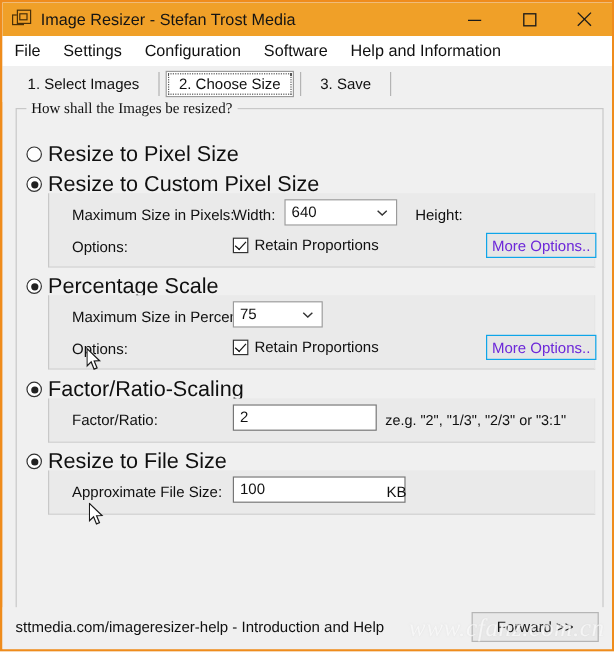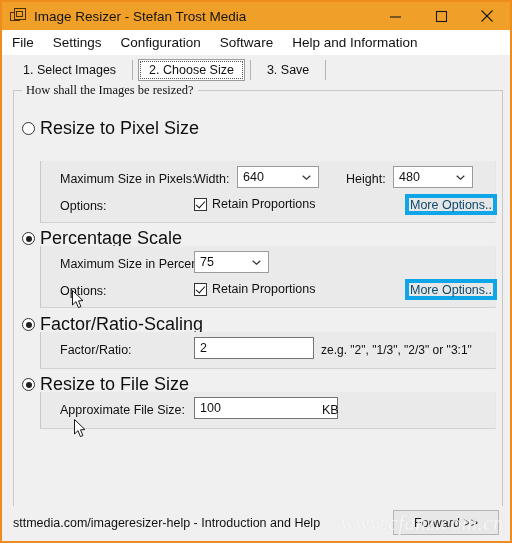--- a/index.html
+++ b/index.html
@@ -263,27 +263,27 @@
     width: 4px; height: 8px;
     border: solid #111;
     border-width: 0 1.6px 1.6px 0;
     transform: rotate(42deg);
   }
 
   
   .btn {
     position: absolute;
     background: #e6e6e6;
-    border: 4px solid #0ea5e9;
+    border: 1px solid #0ea5e9;
     box-sizing: border-box;
     display: flex;
     align-items: center;
     justify-content: center;
     font-size: 12.5px;
-    color: #0c4a6e;
+    color: #6d28d9;
     white-space: nowrap;
   }
 
   
   .hint {
     position: absolute;
     font-size: 12px;
     color: #101010;
     white-space: nowrap;
   }
@@ -398,41 +398,37 @@
   </div>
 
   <div class="groupbox">
     <div class="gb-legend">How shall the Images be resized?</div>
 
     <div class="radio-row" style="top:27px;">
       <span class="radio"></span>
       <span>Resize to Pixel Size</span>
     </div>
 
+    <div class="radio-row" style="top:52px;">
+      <span class="radio on"></span>
+      <span>Resize to Custom Pixel Size</span>
+    </div>
 
     <div class="subpanel" style="left:26px; top:70px; width:456px; height:62px;">
       <div class="field-label" style="left:19px; top:11px;">Maximum Size in Pixels:</div>
       <div class="field-label" style="left:153px; top:11px;">Width:</div>
-      <div class="combo" style="left:196px; top:5px; width:82px;">
+      <div class="combo" style="left:196px; top:5px; width:94px;">
         <span>640</span>
         <span class="chev">
           <svg width="9" height="5" viewBox="0 0 9 5">
               <polyline points="0.7,0.7 4.5,4.2 8.3,0.7" fill="none" stroke="#333" stroke-width="1.2"></polyline>
             </svg>
         </span>
       </div>
       <div class="field-label" style="left:305px; top:11px;">Height:</div>
-      <div class="combo" style="left:352px; top:5px; width:80px;">
-        <span>480</span>
-        <span class="chev">
-          <svg width="9" height="5" viewBox="0 0 9 5">
-              <polyline points="0.7,0.7 4.5,4.2 8.3,0.7" fill="none" stroke="#333" stroke-width="1.2"></polyline>
-            </svg>
-        </span>
-      </div>
 
       <div class="field-label" style="left:19px; top:38px;">Options:</div>
       <div class="checkrow" style="left:153px; top:36px;">
         <span class="checkbox on"></span>
         <span>Retain Proportions</span>
       </div>
       <div class="btn" style="left:364px; top:33px; width:92px; height:21px;">More Options..</div>
     </div>
 
     <div class="radio-row" style="top:137px;">

